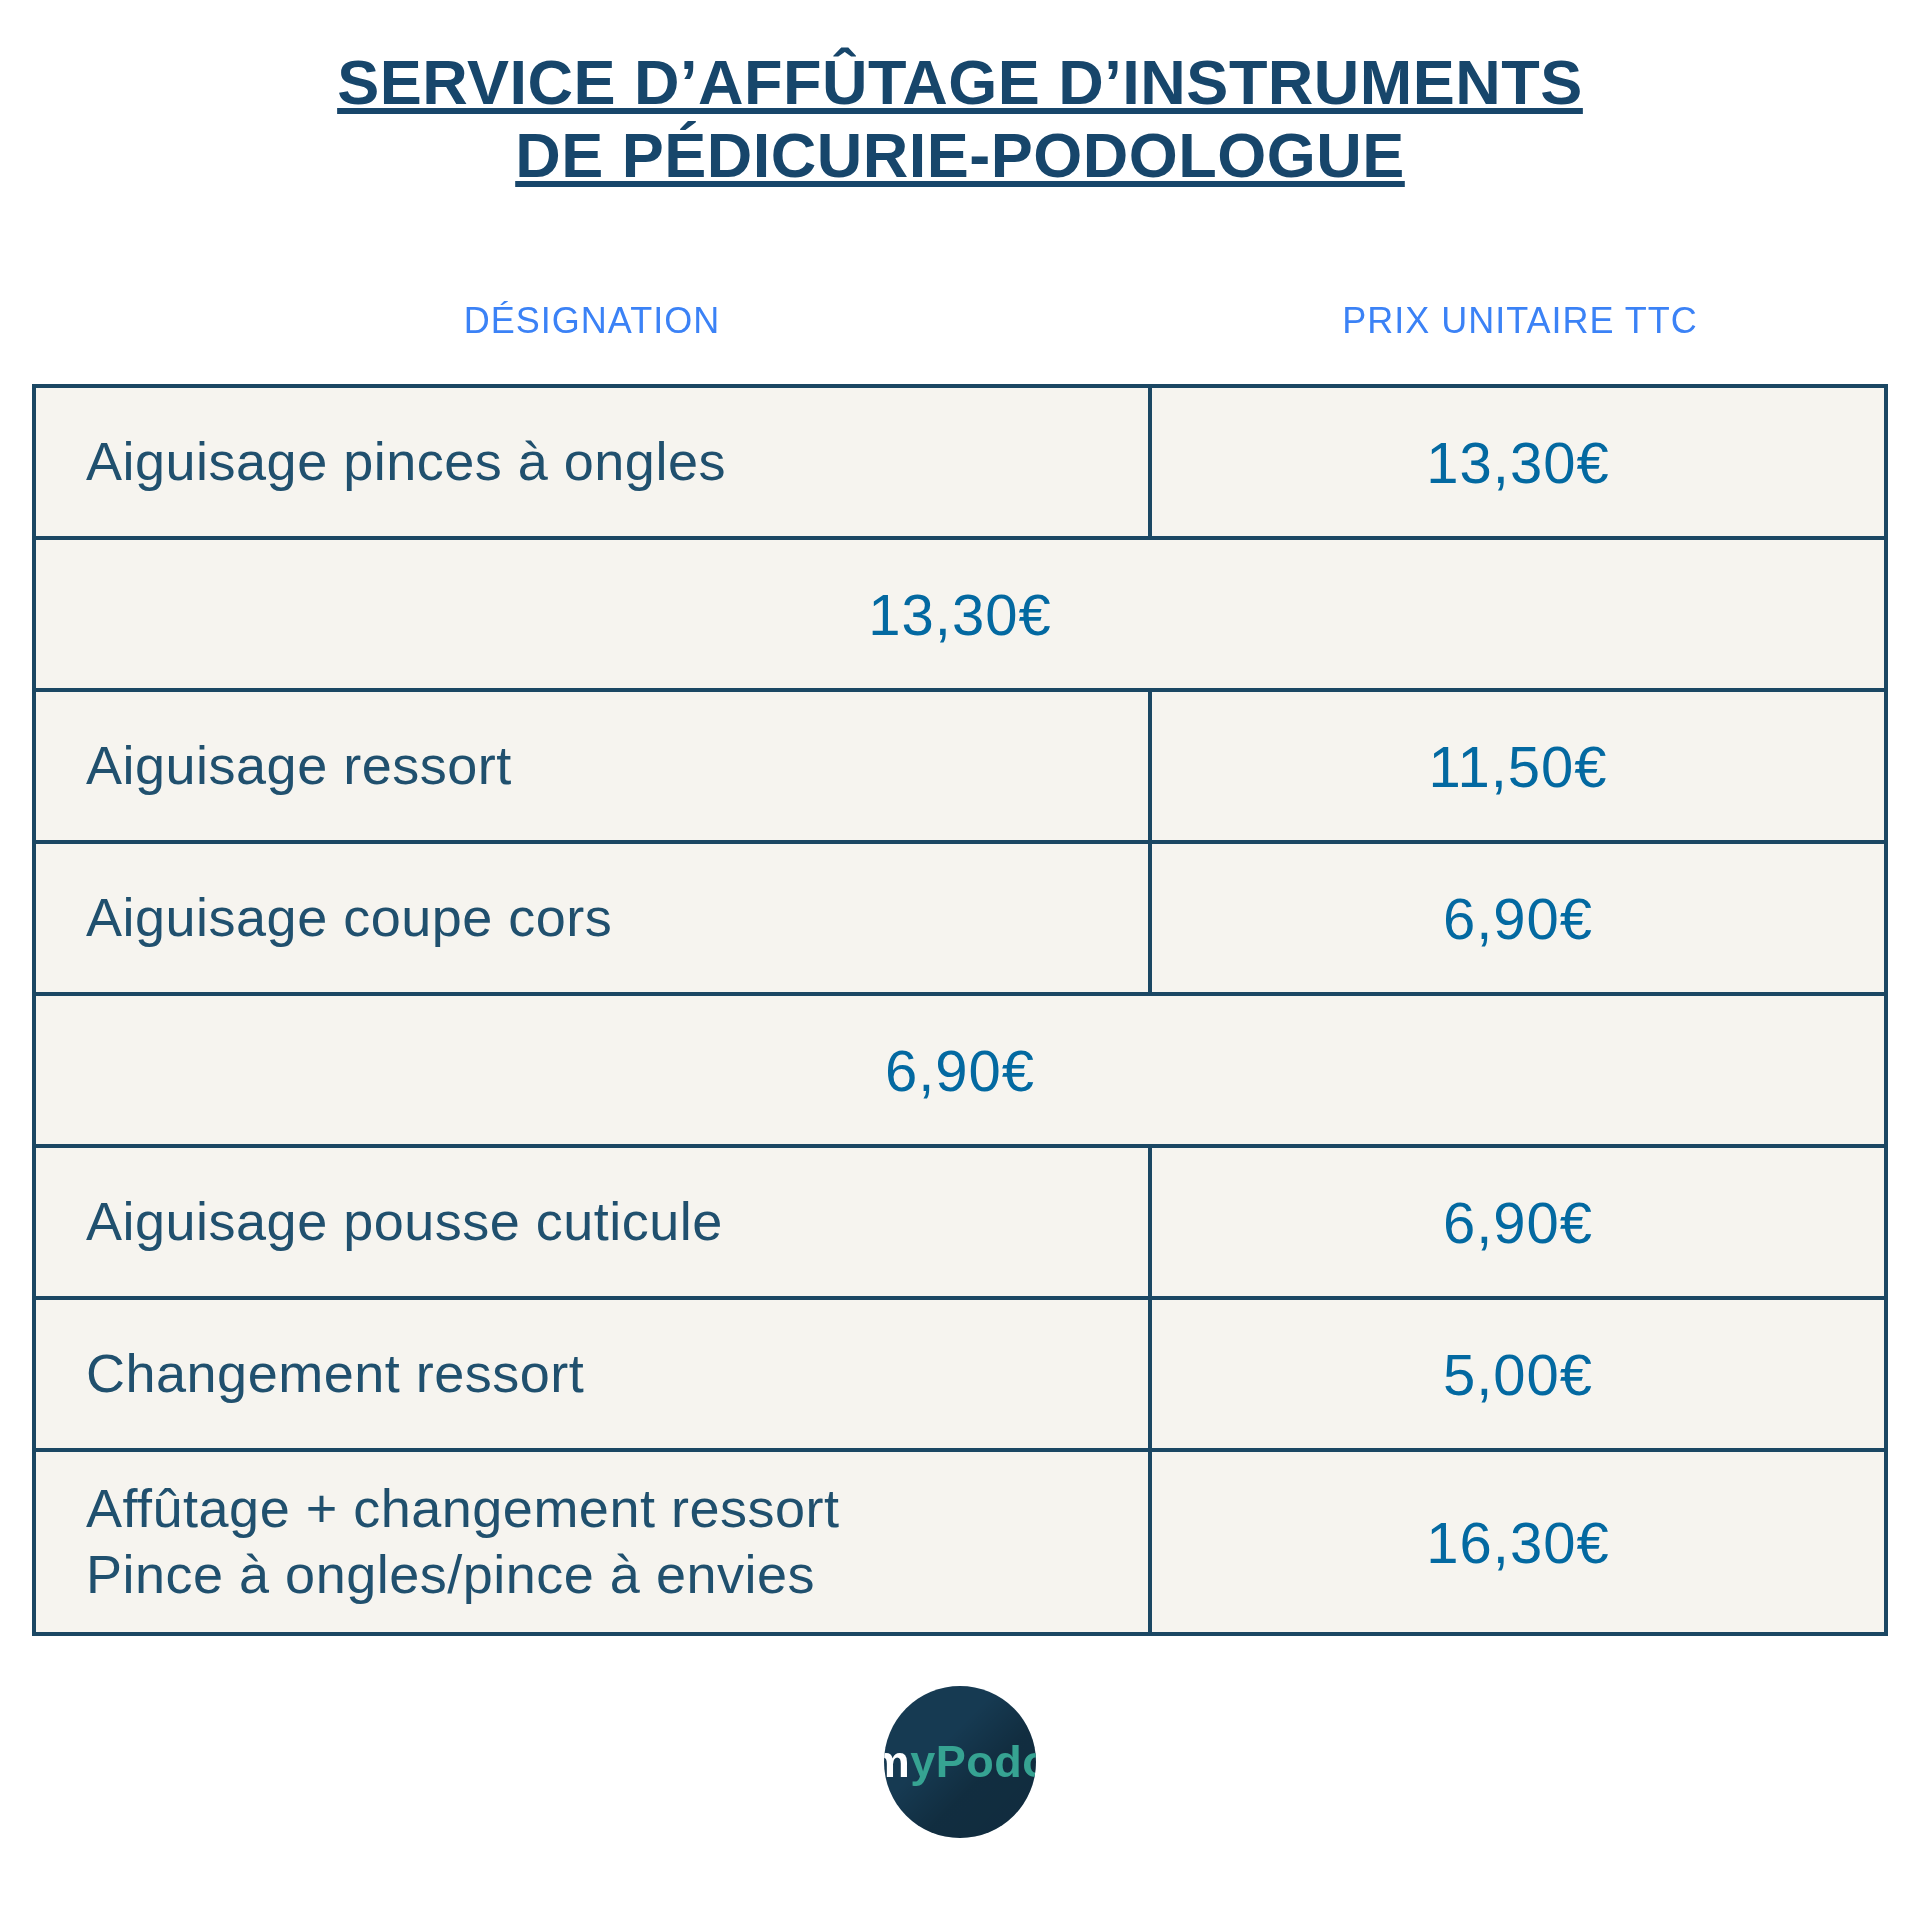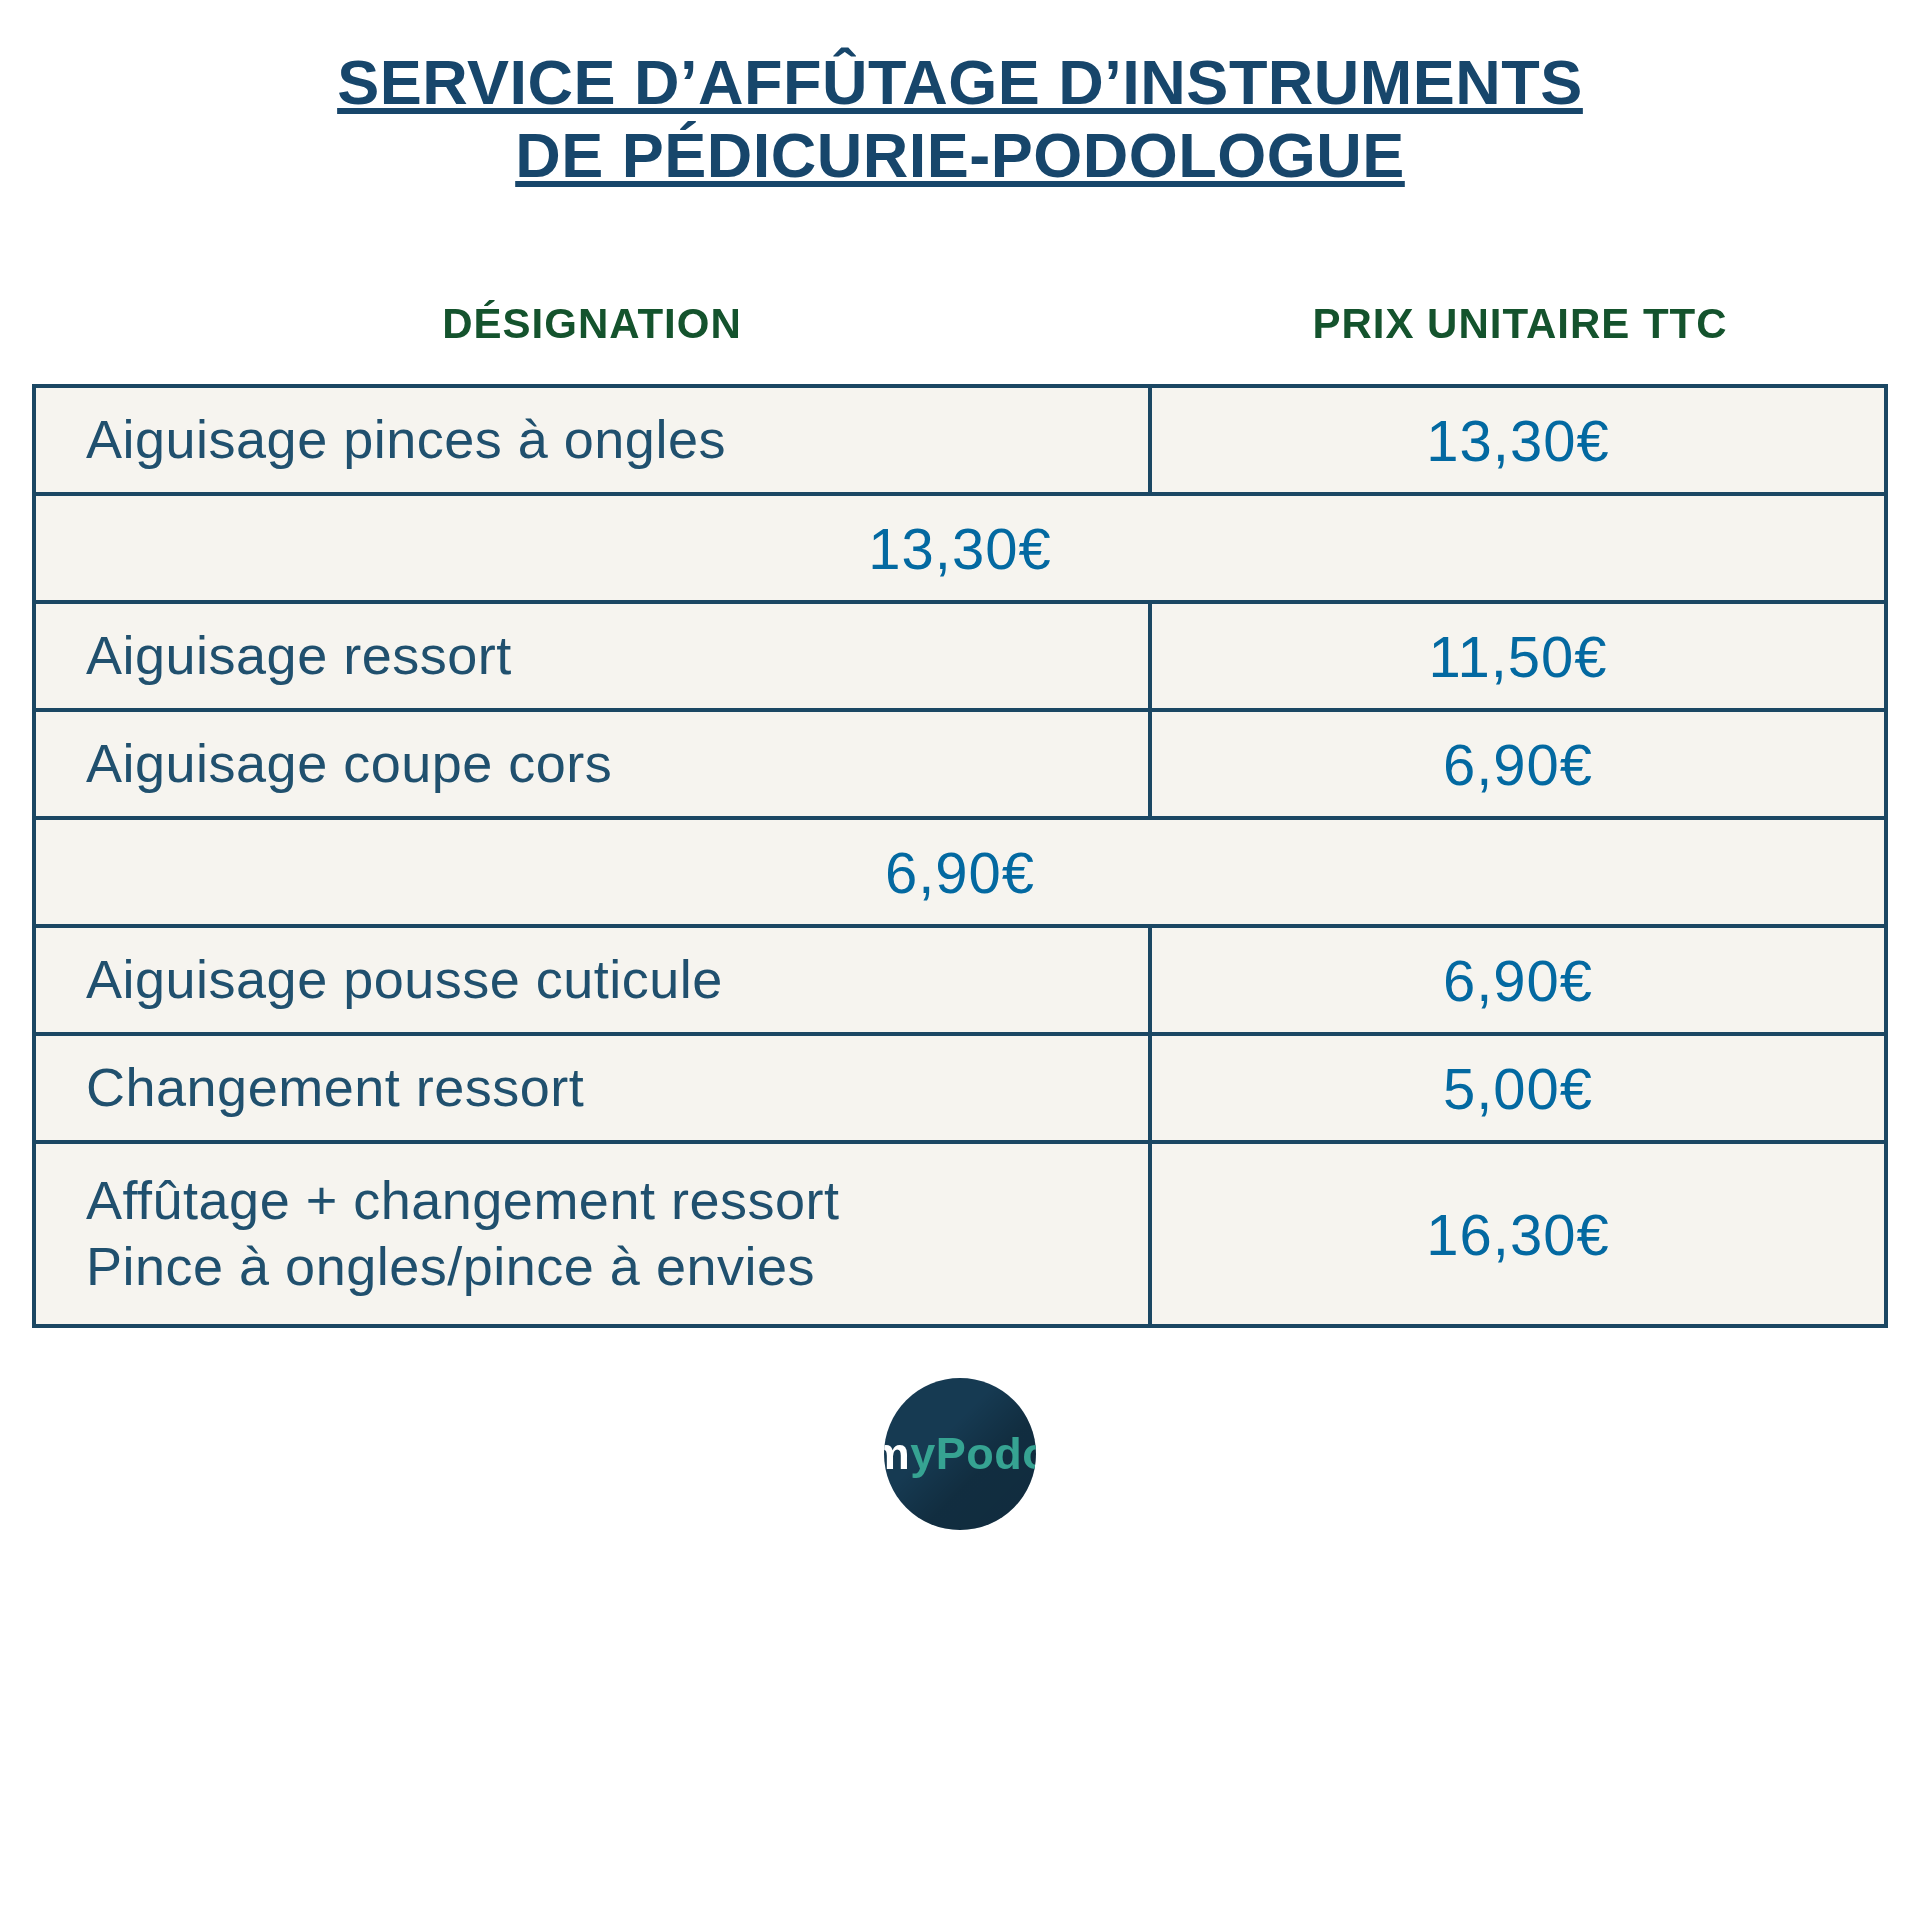--- a/index.html
+++ b/index.html
@@ -29,38 +29,38 @@
   }
   .col-headers {
     position: relative;
     margin-top: 108px;
     height: 64px;
   }
   .col-headers .hdr {
     position: absolute;
     top: 0;
     text-align: center;
-    font-size: 42px;
-    font-weight: 700;
-    color: #14532d;
+    font-size: 36px;
+    font-weight: 400;
+    color: #3b82f6;
     letter-spacing: 1px;
   }
   .hdr-designation { left: 32px;  width: 1120px; }
   .hdr-price       { left: 1152px; width: 736px; }
 
   .price-table {
     margin: 20px 0 0 32px;
     width: 1856px;
     border: 4px solid #1b4763;
     box-sizing: border-box;
     background: #f6f4ef;
   }
   .trow {
     display: flex;
-    height: 108px;
+    height: 152px;
     border-bottom: 4px solid #1b4763;
     box-sizing: border-box;
   }
   .trow:last-child {
     height: 180px;
     border-bottom: none;
   }
   .cell-designation {
     width: 1116px;
     box-sizing: border-box;

